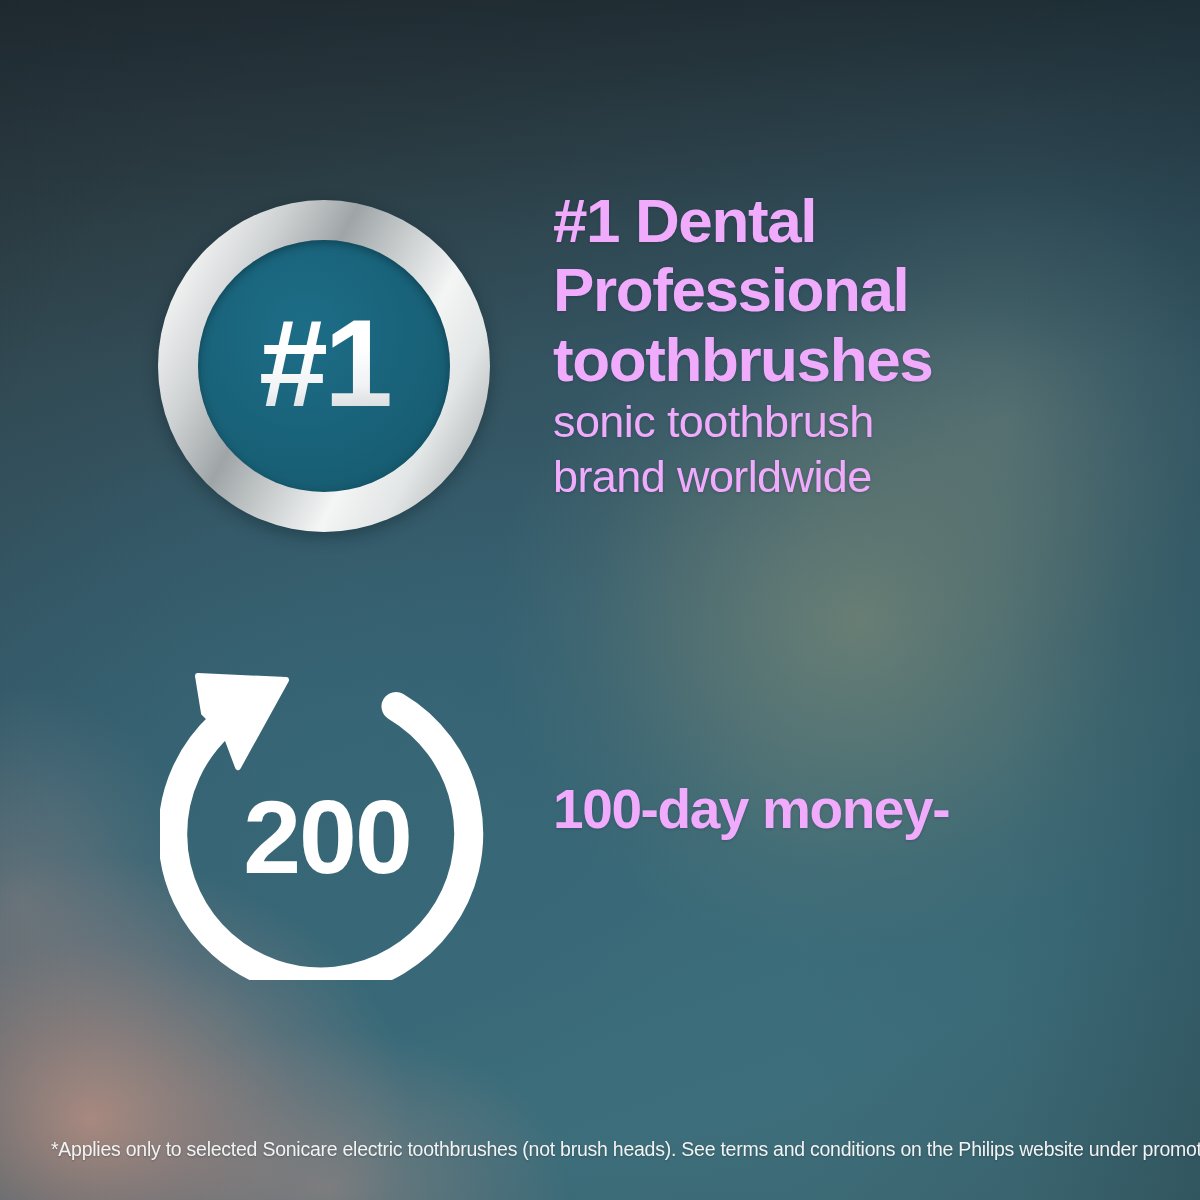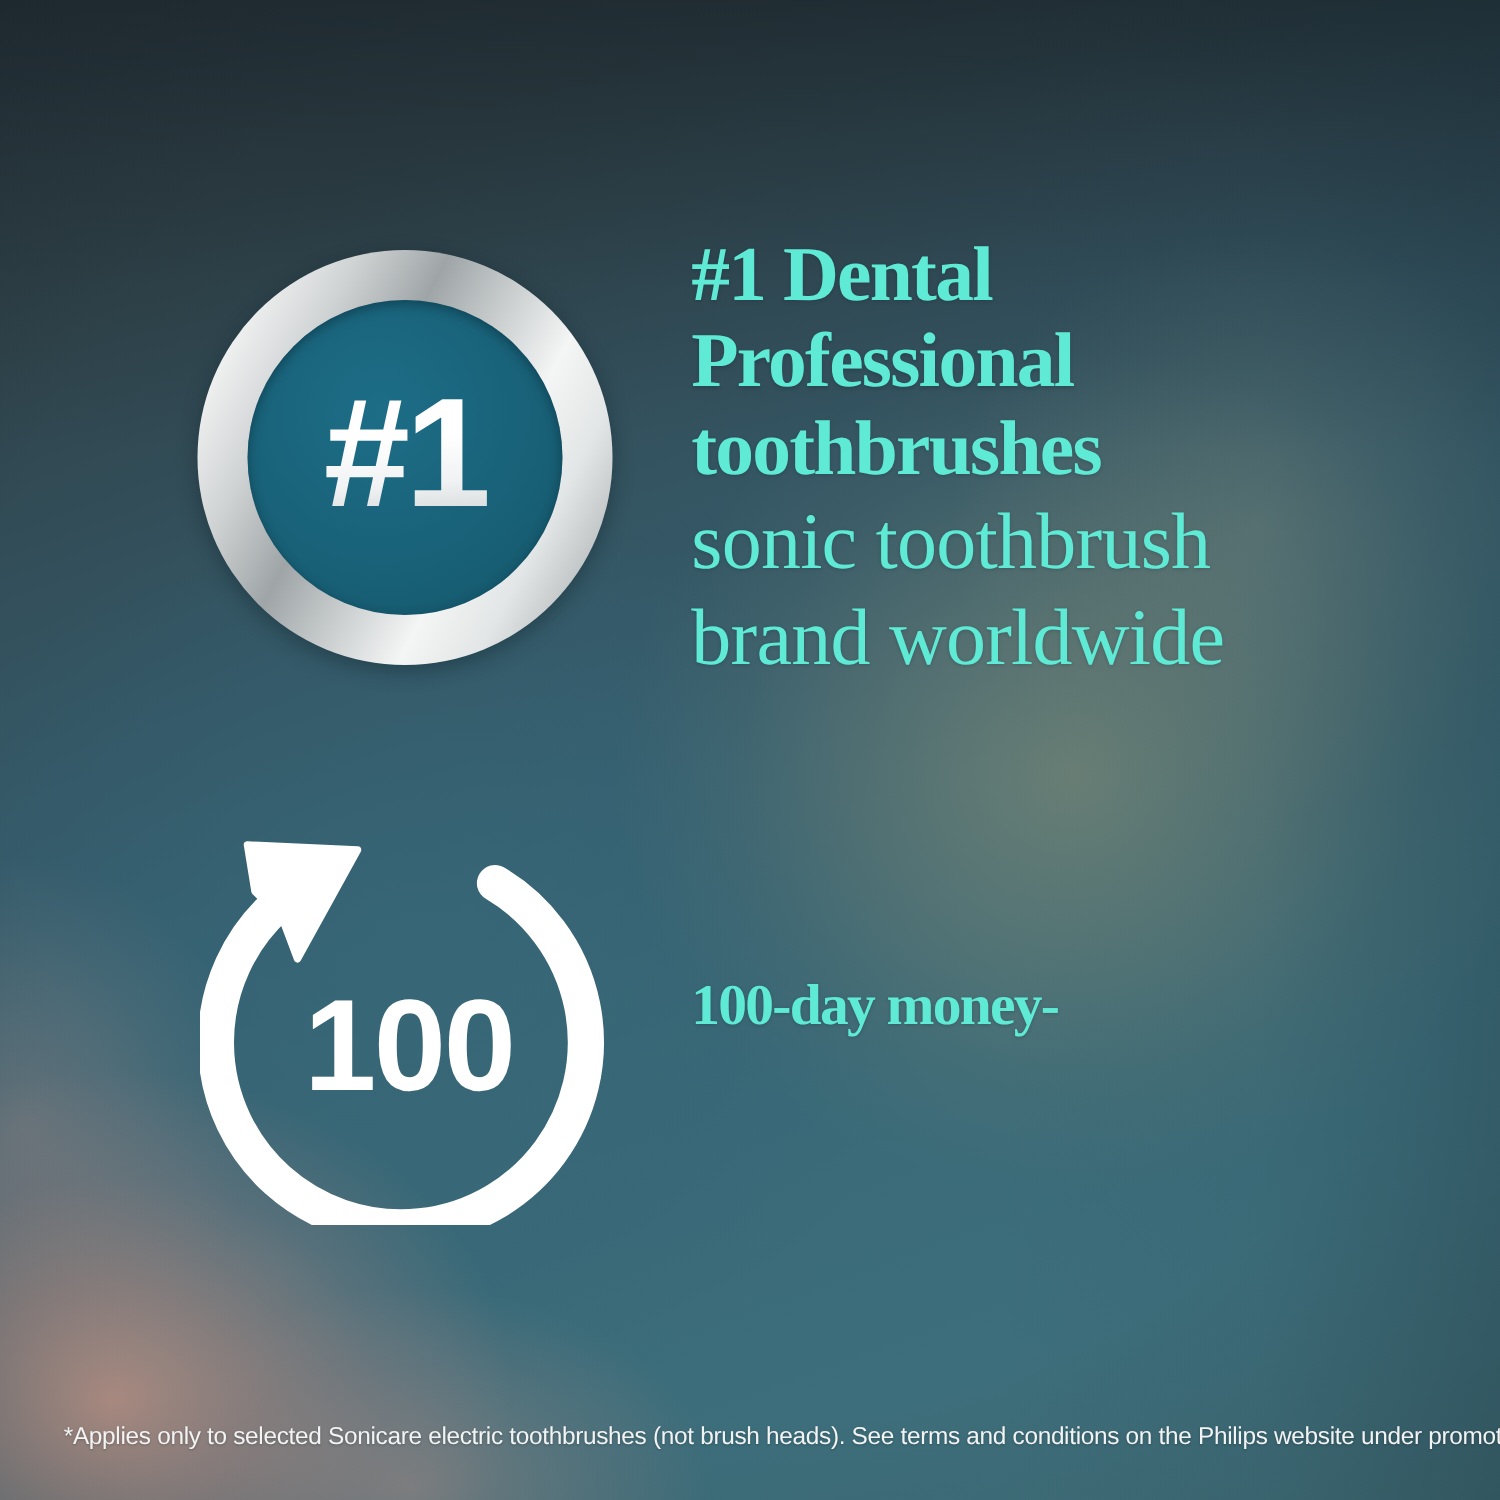--- a/index.html
+++ b/index.html
@@ -192,49 +192,48 @@
     font-weight: 700;
     letter-spacing: -2px;
     line-height: 1;
     color: #ffffff;
     user-select: none;
   }
 
   
   .claim-text {
     position: absolute;
-    color: #5eead4;
+    color: #f0abfc;
     text-shadow: 0 1px 3px rgba(12,30,38,0.22);
-    font-family: Liberation Serif, serif;
   }
   #claim-one {
     left: 553px;
     top: 186px;
     width: 600px;
   }
   #claim-one .hl {
     font-size: 62px;
     font-weight: 700;
     line-height: 1.12;
     letter-spacing: -1.4px;
   }
   #claim-one .sub {
-    font-size: 64px;
+    font-size: 45px;
     font-weight: 300;
     line-height: 1.17;
     letter-spacing: -0.6px;
     margin-top: 2px;
   }
   #claim-two {
     left: 553px;
     top: 778px;
     width: 600px;
   }
   #claim-two .hl {
-    font-size: 46px;
+    font-size: 55px;
     font-weight: 700;
     line-height: 1.14;
     letter-spacing: -1.4px;
   }
   .sup-asterisk {
     font-size: 0.62em;
     vertical-align: super;
     line-height: 0;
   }
 
@@ -287,21 +286,21 @@
     </div>
 
     <div id="badge-hundred">
       <svg viewBox="0 0 330 312" xmlns="http://www.w3.org/2000/svg" aria-hidden="true">
 
         <path d="M 60.5 57
                  A 148 148 0 1 0 236 38.5" fill="none" stroke="#ffffff" stroke-width="29" stroke-linecap="round"></path>
 
         <path d="M 38 8 L 126 12 L 78 99 L 66 67 L 44 45 Z" fill="#ffffff" stroke="#ffffff" stroke-width="6" stroke-linejoin="round"></path>
       </svg>
-      <div id="hundred-label">100</div>
+      <div id="hundred-label">200</div>
     </div>
 
     <div class="claim-text" id="claim-two">
       <div class="hl">100-day money-</div>
     </div>
 
     <div id="footnote">*Applies only to selected Sonicare electric toothbrushes (not brush heads). See terms and conditions on the Philips website under promotions.</div>
 
   </div>
 </div>

